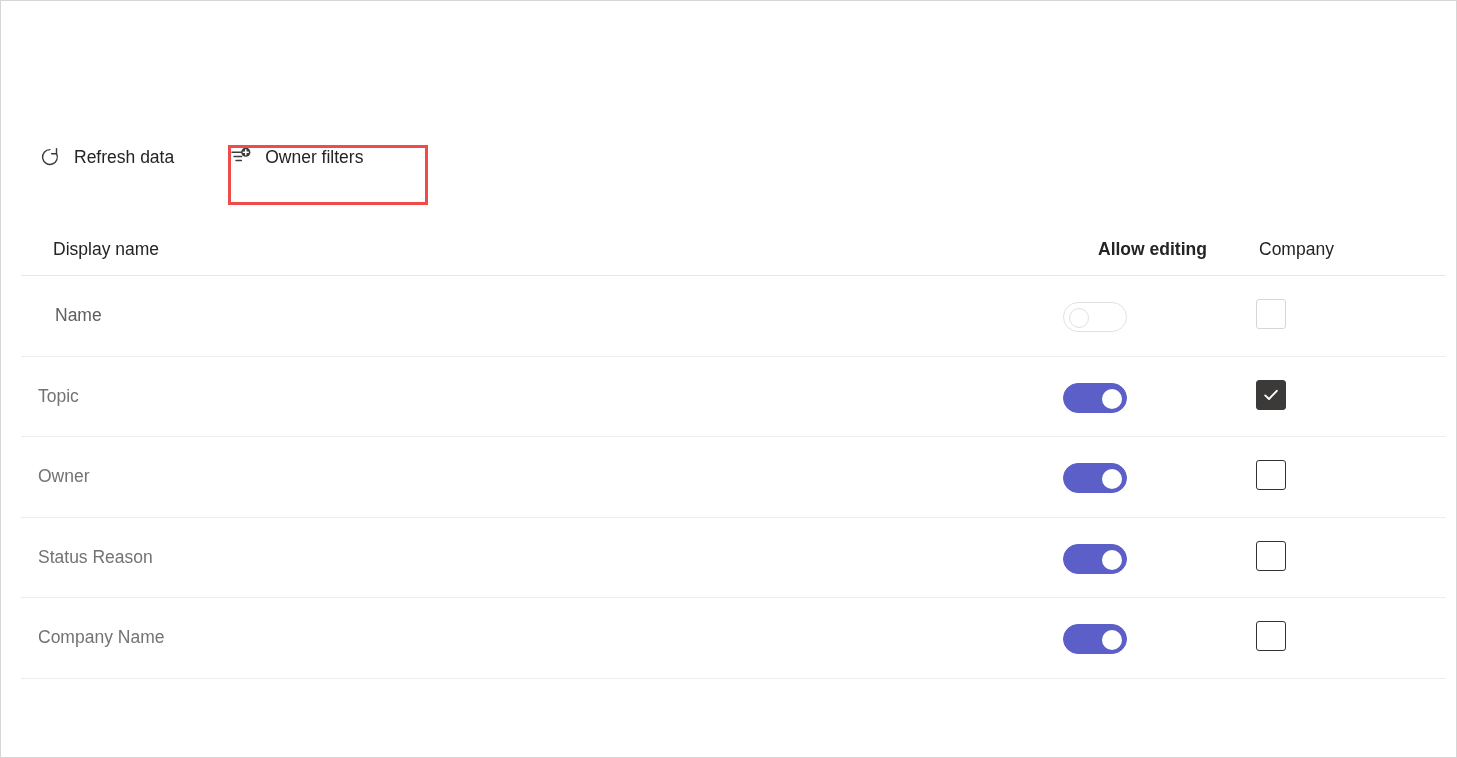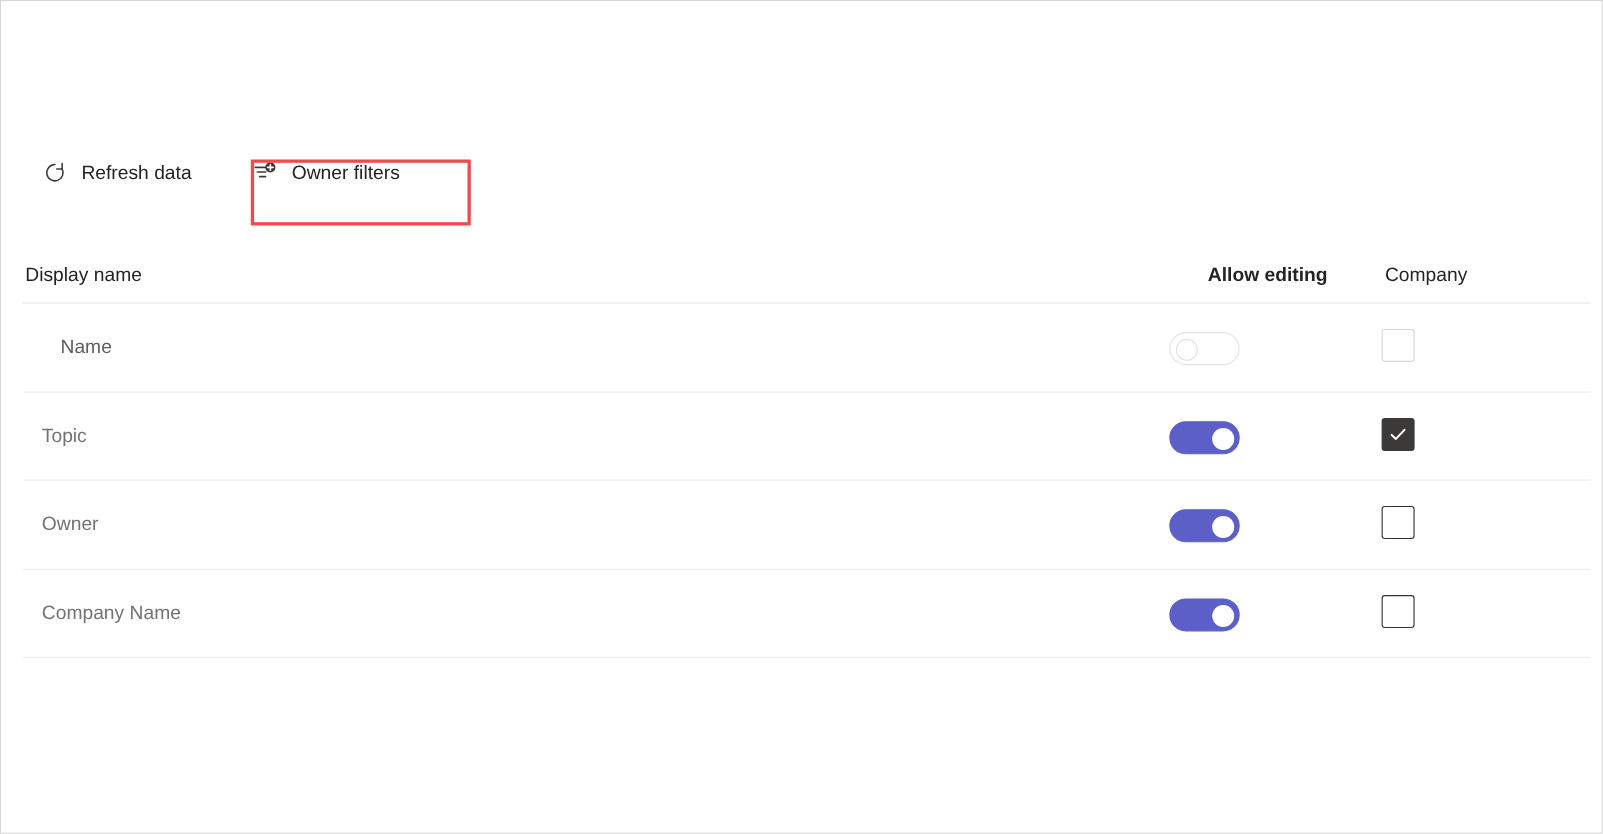--- a/index.html
+++ b/index.html
@@ -124,21 +124,21 @@
     margin-right: 12px;
   }
   .th {
     position: absolute;
     top: 10px;
     font-size: 17.5px;
     line-height: 24px;
     color: #242424;
     white-space: nowrap;
   }
-  .th-display-name { left: 2px; }
+  .th-display-name { left: 32px; }
   .th-allow-editing { left: 1077px; font-weight: bold; }
   .th-required { left: 1238px; }
 
   .row {
     position: relative;
     height: 79.6px;
     border-bottom: 1px solid #ededed;
     margin-left: 20px;
     margin-right: 12px;
   }
@@ -303,20 +303,31 @@
           <div class="cell-toggle">
             <div class="switch" role="switch" aria-checked="true">
               <span class="thumb"></span>
             </div>
           </div>
           <div class="cell-check">
             <div class="checkbox" role="checkbox" aria-checked="false"></div>
           </div>
         </div>
         <div class="row">
+          <div class="cell-name">Status Reason</div>
+          <div class="cell-toggle">
+            <div class="switch" role="switch" aria-checked="true">
+              <span class="thumb"></span>
+            </div>
+          </div>
+          <div class="cell-check">
+            <div class="checkbox" role="checkbox" aria-checked="false"></div>
+          </div>
+        </div>
+        <div class="row">
           <div class="cell-name">Company Name</div>
           <div class="cell-toggle">
             <div class="switch" role="switch" aria-checked="true">
               <span class="thumb"></span>
             </div>
           </div>
           <div class="cell-check">
             <div class="checkbox" role="checkbox" aria-checked="false"></div>
           </div>
         </div>

